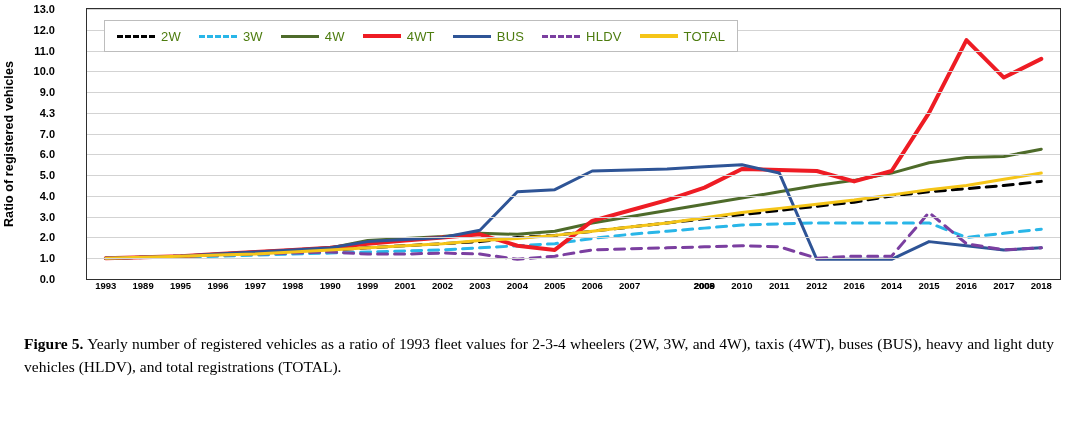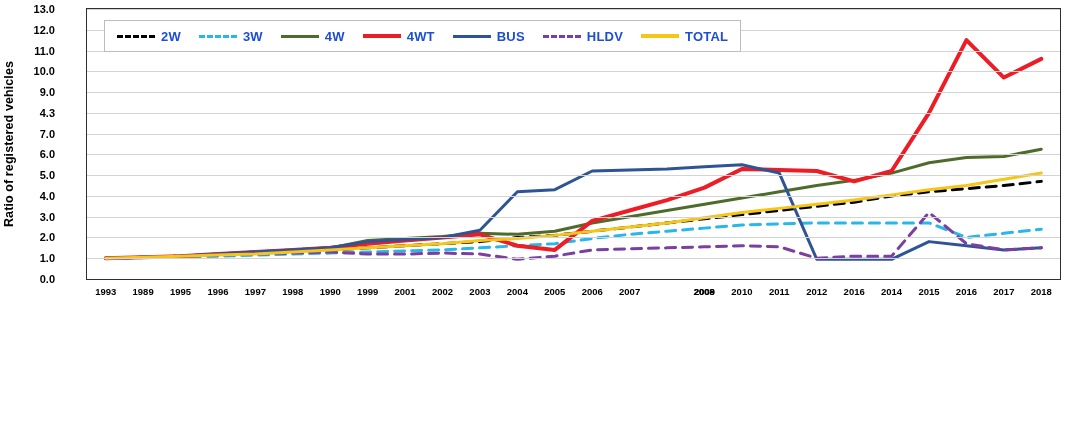--- a/index.html
+++ b/index.html
@@ -75,21 +75,21 @@
   }
   .gridline {
     position: absolute;
     left: 0;
     width: 100%;
     height: 1px;
     background: #d3d3d3;
   }
   .xtick {
     position: absolute;
-    top: 286px;
+    top: 280px;
     font-size: 9.5px;
     font-weight: bold;
     color: #000000;
     transform: translateX(-50%);
     white-space: nowrap;
   }
 
   
   #legend {
     position: absolute;
@@ -112,22 +112,22 @@
   }
   .legend-swatch {
     display: block;
     width: 38px;
     height: 0;
     border-top-width: 3.5px;
     border-top-style: solid;
   }
   .legend-label {
     font-size: 13px;
-    font-weight: bold;
-    color: #1d4ed8;
+    font-weight: normal;
+    color: #4d7c0f;
     letter-spacing: 0.2px;
   }
 
   
   #caption {
     position: absolute;
     left: 24px;
     top: 332px;
     width: 1030px;
     font-family: "Liberation Serif", serif;
@@ -251,14 +251,17 @@
           <span class="legend-swatch" style="border-top-color: rgb(123, 63, 160); border-top-style: dashed;"></span>
           <span class="legend-label">HLDV</span>
         </div>
         <div class="legend-item">
           <span class="legend-swatch" style="border-top: 4px solid rgb(245, 197, 24);"></span>
           <span class="legend-label">TOTAL</span>
         </div>
       </div>
   </div>
 
+  <div id="caption">
+    <b>Figure 5.</b><span> Yearly number of registered vehicles as a ratio of 1993 fleet values for 2-3-4 wheelers (2W, 3W, and 4W), taxis (4WT), buses (BUS), heavy and light duty vehicles (HLDV), and total registrations (TOTAL).</span>
+  </div>
 
 </div>
 
 </body></html>

